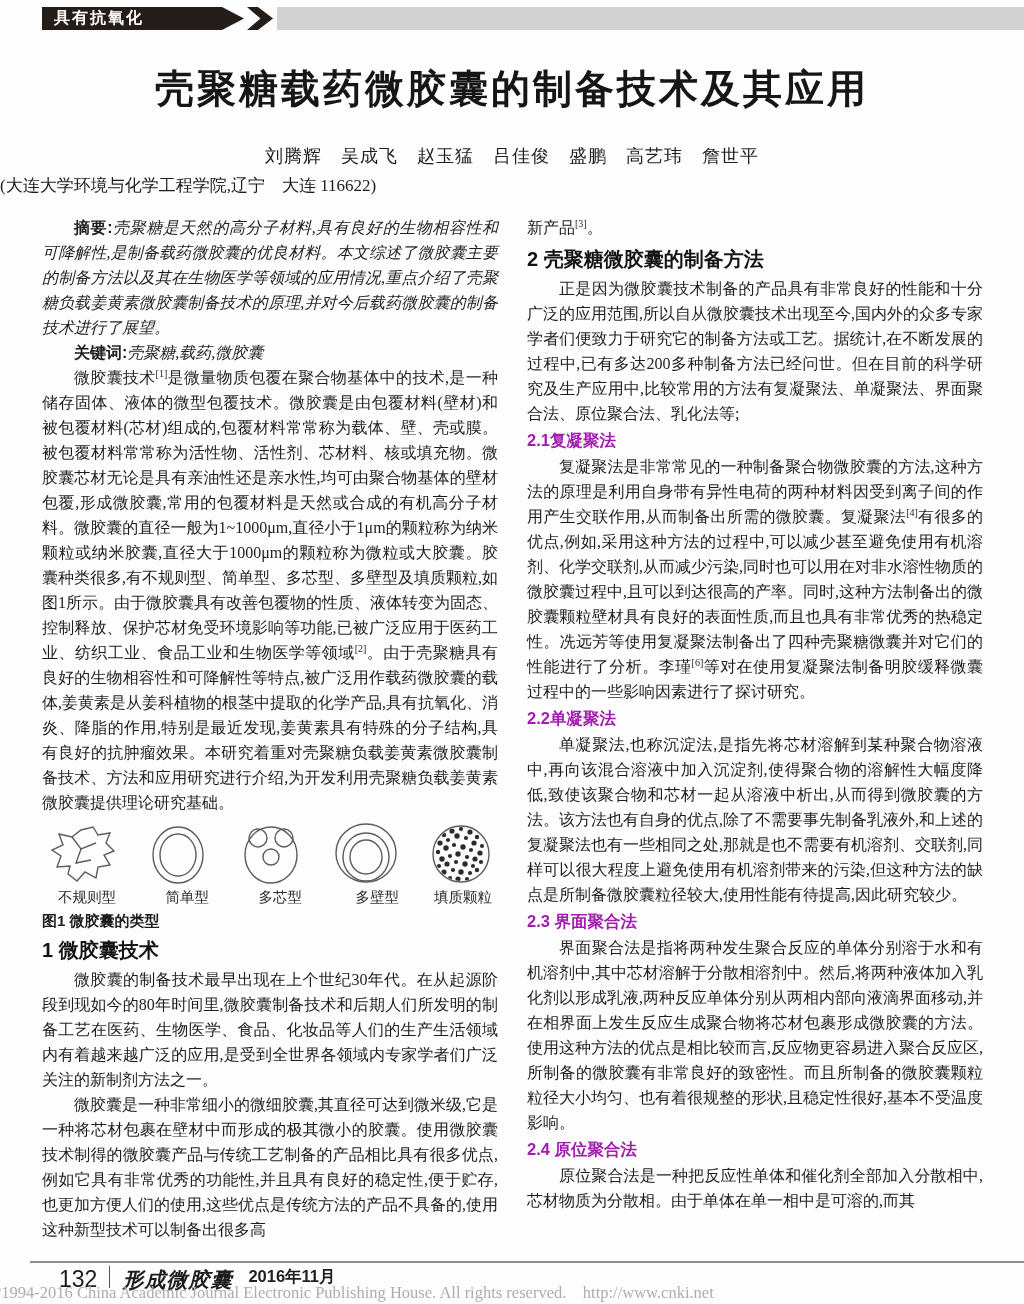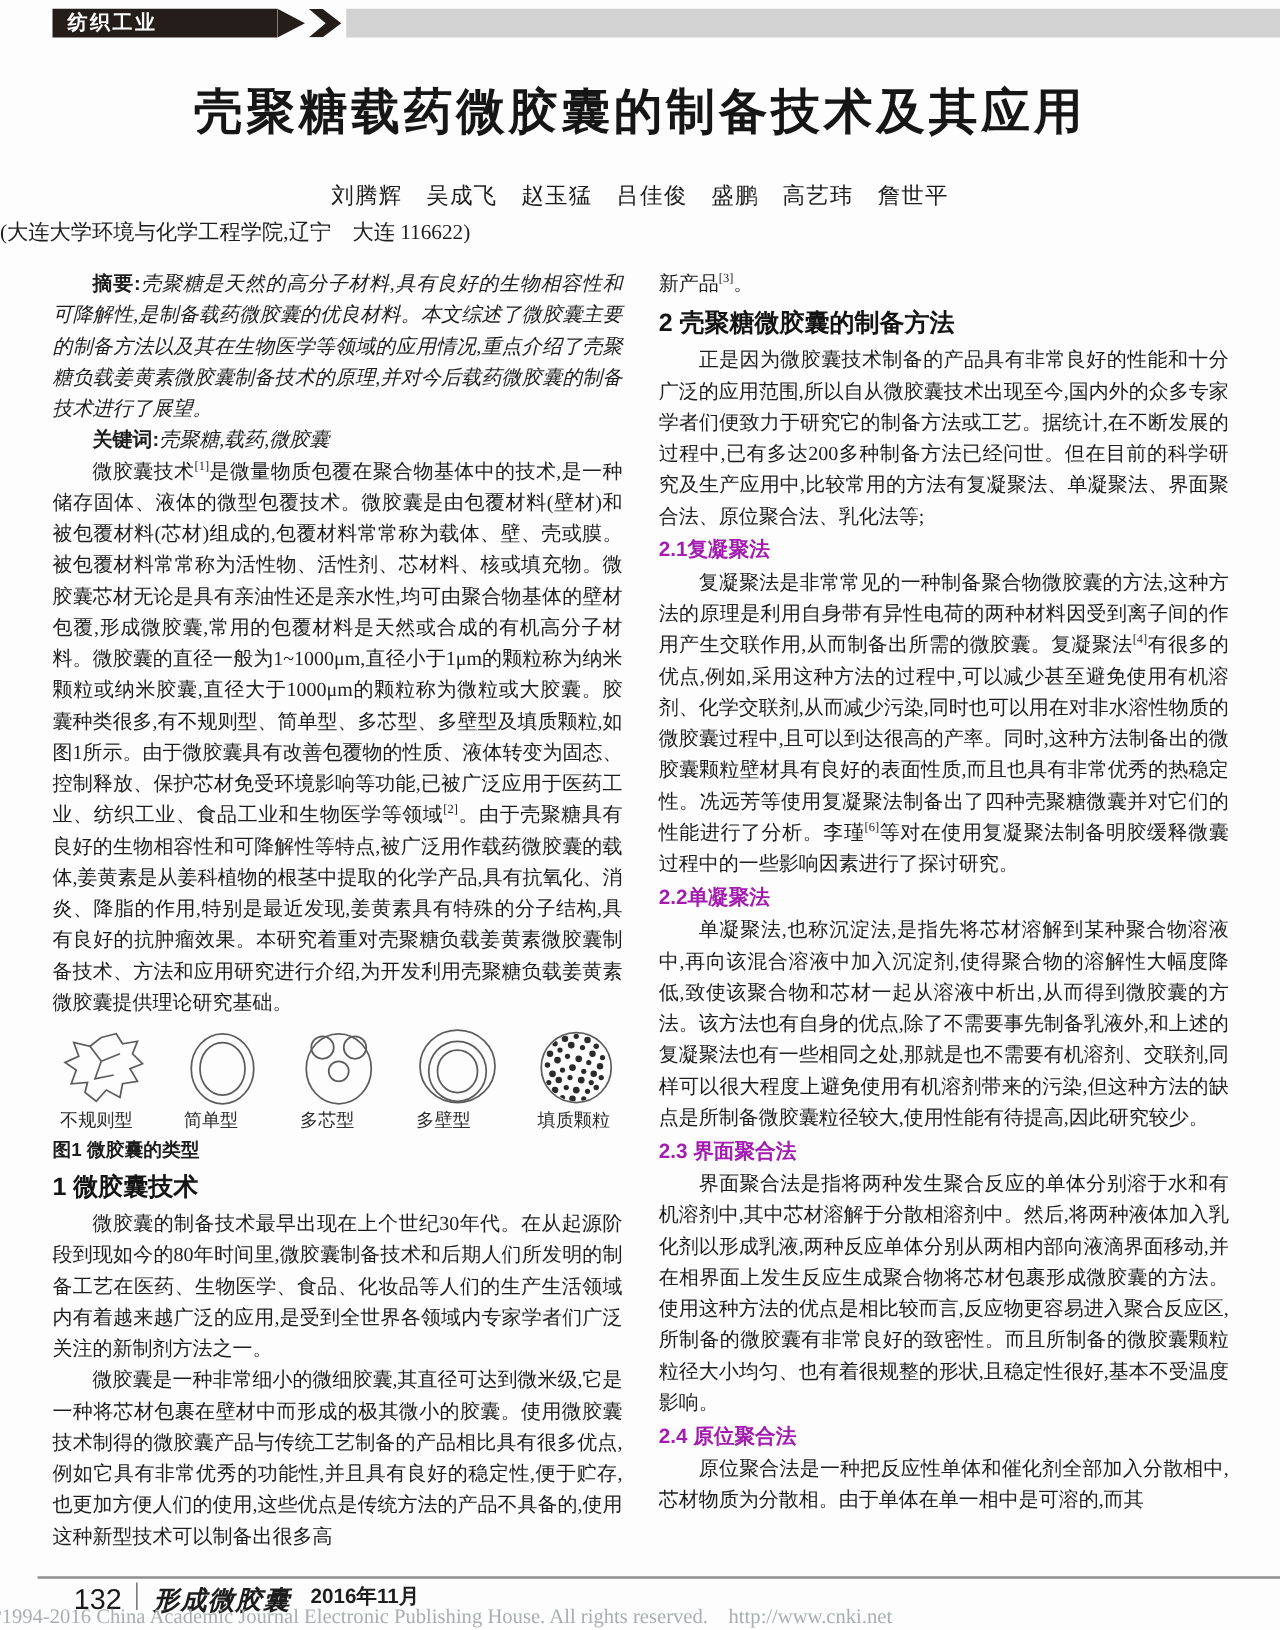--- a/index.html
+++ b/index.html
@@ -45,21 +45,21 @@
     font-family:"Liberation Sans", sans-serif;font-size:20px;font-weight:bold;
     margin:6px 0 4px 0;color:#141414;line-height:26px;
   }
   h3.subsec{
     font-family:"Liberation Sans", sans-serif;font-size:16.5px;font-weight:bold;
     margin:3px 0 2px 0;color:#a21caf;line-height:23px;
   }
   
   .figure{margin:8px 0 4px 0;}
   .fig-row{display:flex;justify-content:space-between;align-items:flex-end;padding:0 6px;}
-  .fig-item{display:flex;flex-direction:column;align-items:flex-start;}
+  .fig-item{display:flex;flex-direction:column;align-items:flex-end;}
   .fig-item svg{display:block;}
   .fig-label{font-size:14.5px;color:#2c2c2c;margin-top:3px;line-height:18px;}
   .fig-caption{
     font-family:"Liberation Sans", sans-serif;
     font-weight:bold;font-size:15px;margin-top:5px;line-height:20px;
   }
   .shape{stroke:#5c5c5c;fill:none;stroke-width:1.4;}
   .dot{fill:#2b2b2b;stroke:none;}
   
   .footer-rule{position:absolute;left:30px;right:0;top:1261px;border-top:2px solid #8f8f8f;}
@@ -72,21 +72,21 @@
     position:absolute;left:-6px;top:1283px;white-space:pre;
     font-family:"Liberation Serif", serif;font-size:16.5px;color:#a9aeb0;
   }
 </style>
 </head>
 <body>
 
 <div class="page">
 
   <div class="banner">
-    <div class="banner-black">纺织工业</div>
+    <div class="banner-black">具有抗氧化</div>
     <div class="banner-tip"></div>
     <div class="banner-chevron"></div>
     <div class="banner-gray"></div>
   </div>
 
   <div class="title">壳聚糖载药微胶囊的制备技术及其应用</div>
   <div class="authors">刘腾辉　吴成飞　赵玉猛　吕佳俊　盛鹏　高艺玮　詹世平</div>
   <div class="affiliation">(大连大学环境与化学工程学院,辽宁　大连 116622)</div>
 
   <div class="col col-left">

